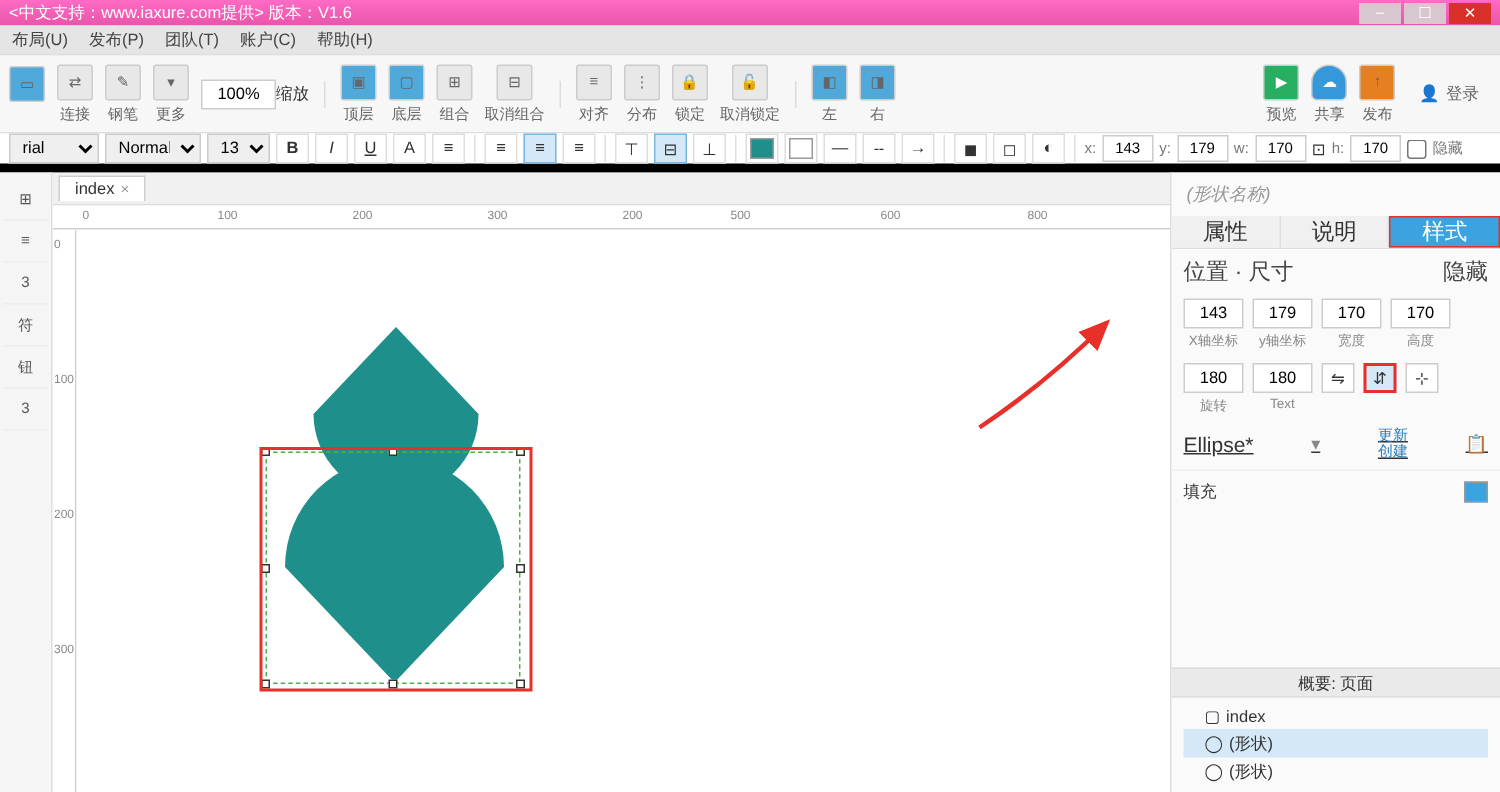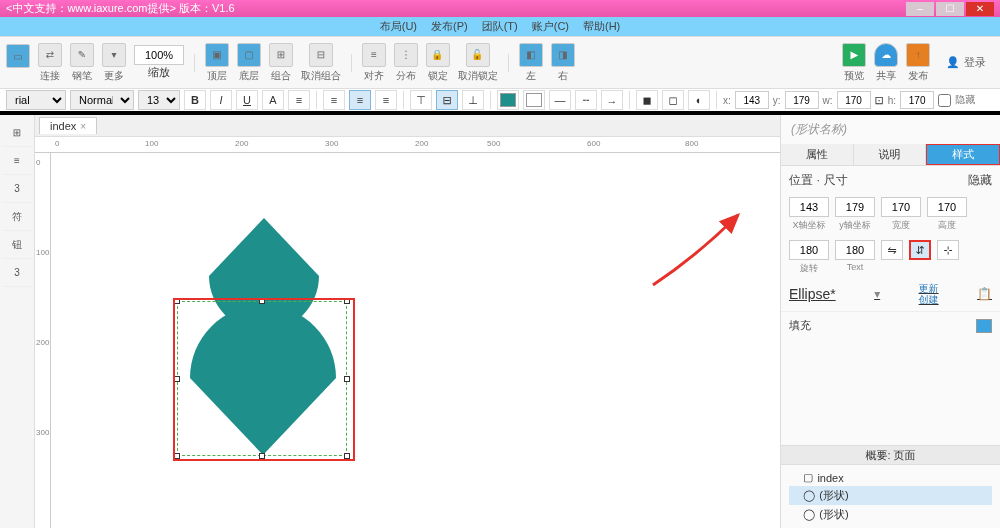--- a/index.html
+++ b/index.html
@@ -4,35 +4,35 @@
 <style>
 * { margin: 0; padding: 0; box-sizing: border-box; font-family: "Microsoft YaHei", Arial, sans-serif; }
 body { width: 1000px; height: 528px; overflow: hidden; background: #fff; font-size: 11px; color: #333; }
 
 .titlebar { height: 17px; background: linear-gradient(#ff6bc5, #e855a9); display: flex; align-items: center; padding: 0 6px; color: #fff; font-size: 11px; }
 .titlebar .spacer { flex: 1; }
 .win-btns { display: flex; gap: 2px; }
 .win-btn { width: 28px; height: 14px; background: #d8c7d1; display: flex; align-items: center; justify-content: center; font-size: 10px; }
 .win-btn.close { background: #d9302a; color: #fff; }
 
-.menubar { height: 20px; background: #7dd3fc; border-bottom: 1px solid #ddd; display: flex; align-items: center; gap: 14px; padding: 0 8px; font-size: 11px; color: #444; justify-content: center; }
+.menubar { height: 20px; background: #e5e5e5; border-bottom: 1px solid #ddd; display: flex; align-items: center; gap: 14px; padding: 0 8px; font-size: 11px; color: #444; }
 .menubar span { cursor: pointer; }
 
 .toolbar { height: 52px; background: #f7f7f7; border-bottom: 1px solid #ddd; display: flex; align-items: center; padding: 0 6px; gap: 8px; }
 .tb-group { display: flex; flex-direction: column; align-items: center; gap: 2px; font-size: 10px; color: #666; }
 .tb-icon { width: 24px; height: 24px; background: #e8e8e8; border: 1px solid #ccc; border-radius: 2px; display: flex; align-items: center; justify-content: center; }
 .tb-icon.blue { background: #4fa9db; }
 .tb-icon.orange { background: #e67e22; }
 .tb-icon.cloud { background: #3498db; color: #fff; border-radius: 50% 50% 4px 4px; }
-.zoom-box { display: flex; flex-direction: column; align-items: center; gap: 0; }
+.zoom-box { display: flex; align-items: center; gap: 0; }
 .zoom-input { width: 50px; height: 20px; border: 1px solid #ccc; text-align: center; font-size: 11px; }
 .toolbar .spacer { flex: 1; }
 .login-btn { display: flex; align-items: center; gap: 4px; color: #666; font-size: 11px; padding: 4px 8px; }
 
-.fmtbar { height: 26px; background: #fff; border-bottom: 4px solid #000000; display: flex; align-items: center; padding: 0 6px; gap: 4px; font-size: 11px; }
+.fmtbar { height: 26px; background: #fff; border-bottom: 6px solid #000000; display: flex; align-items: center; padding: 0 6px; gap: 4px; font-size: 11px; }
 .fmt-select { height: 20px; border: 1px solid #ccc; font-size: 11px; padding: 0 4px; }
 .fmt-btn { width: 22px; height: 20px; border: 1px solid #ddd; background: #fff; display: flex; align-items: center; justify-content: center; font-size: 11px; }
 .fmt-btn.active { background: #d5e8f7; border-color: #7ab8e0; }
 .fmt-sep { width: 1px; height: 18px; background: #ddd; margin: 0 2px; }
 .color-sw { width: 16px; height: 14px; border: 1px solid #999; }
 .dim-lbl { font-size: 10px; color: #777; }
 .dim-in { width: 34px; height: 18px; border: 1px solid #ccc; text-align: center; font-size: 10px; }
 
 .workspace { display: flex; height: 413px; }
 .left-panel { width: 35px; background: #f5f5f5; border-right: 1px solid #ddd; padding: 4px 2px; }
@@ -52,23 +52,23 @@
 .shape-top { position: absolute; left: 150px; top: 60px; }
 .shape-bottom { position: absolute; left: 127px; top: 147px; }
 .sel-outline { position: absolute; left: 126px; top: 148px; width: 170px; height: 155px; border: 1px dashed #4caf50; }
 .sel-handle { position: absolute; width: 6px; height: 6px; background: #fff; border: 1px solid #333; }
 .red-box { position: absolute; left: 122px; top: 145px; width: 182px; height: 163px; border: 2px solid #e7302a; pointer-events: none; }
 
 .right-panel { width: 220px; background: #fafafa; border-left: 1px solid #ddd; display: flex; flex-direction: column; }
 .ins-header { height: 22px; background: #eaeaea; border-bottom: 1px solid #ddd; display: flex; align-items: center; justify-content: center; font-size: 11px; color: #555; }
 .shape-name { padding: 6px 10px; font-style: italic; color: #999; font-size: 12px; }
 .ins-tabs { display: flex; height: 22px; border-bottom: 1px solid #ddd; }
-.ins-tab { flex: 1; display: flex; align-items: center; justify-content: center; font-size: 11px; background: #f0f0f0; border-right: 1px solid #ddd; cursor: pointer; }
+.ins-tab { flex: 1; display: flex; align-items: center; justify-content: center; font-size: 15px; background: #f0f0f0; border-right: 1px solid #ddd; cursor: pointer; }
 .ins-tab.active { background: #3ba4e0; color: #fff; border: 1px solid #e7302a; }
-.sec-title { padding: 6px 8px; font-size: 12px; color: #444; display: flex; justify-content: space-between; }
+.sec-title { padding: 6px 8px; font-size: 15px; color: #444; display: flex; justify-content: space-between; }
 .pos-grid { display: flex; gap: 6px; padding: 2px 8px; }
 .pos-col { display: flex; flex-direction: column; align-items: center; gap: 2px; }
 .pos-in { width: 40px; height: 20px; border: 1px solid #ccc; text-align: center; font-size: 11px; }
 .pos-lbl { font-size: 9px; color: #888; }
 .flip-btn { width: 22px; height: 20px; border: 1px solid #ccc; background: #fff; display: flex; align-items: center; justify-content: center; }
 .flip-btn.hl { border: 2px solid #e7302a; background: #d5e8f7; }
 .style-row { padding: 6px 8px; display: flex; align-items: center; justify-content: space-between; font-size: 12px; text-decoration: underline; }
 .style-name { font-family: Arial; font-size: 14px; }
 .upd-link { color: #2a7ab8; font-size: 10px; text-align: right; line-height: 1.1; }
 .fill-row { padding: 6px 8px; display: flex; align-items: center; justify-content: space-between; font-size: 11px; border-top: 1px solid #eee; }

